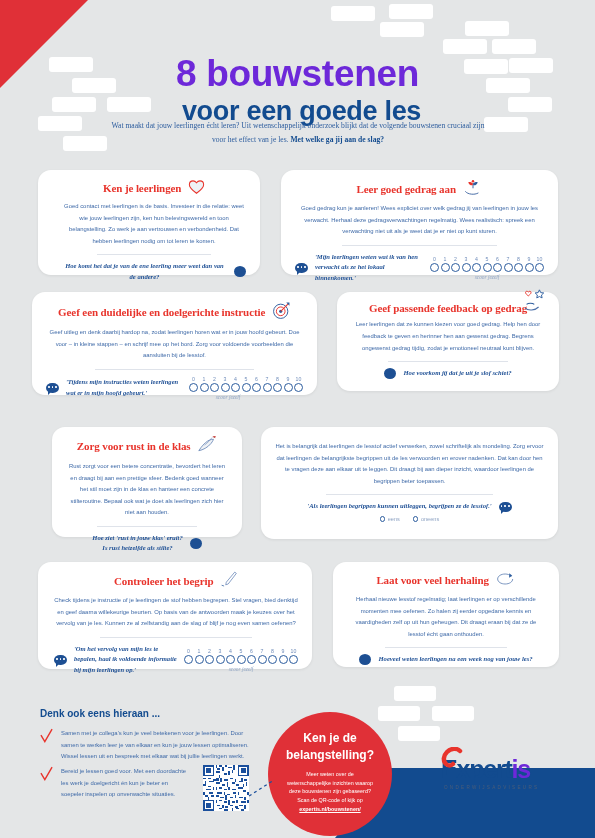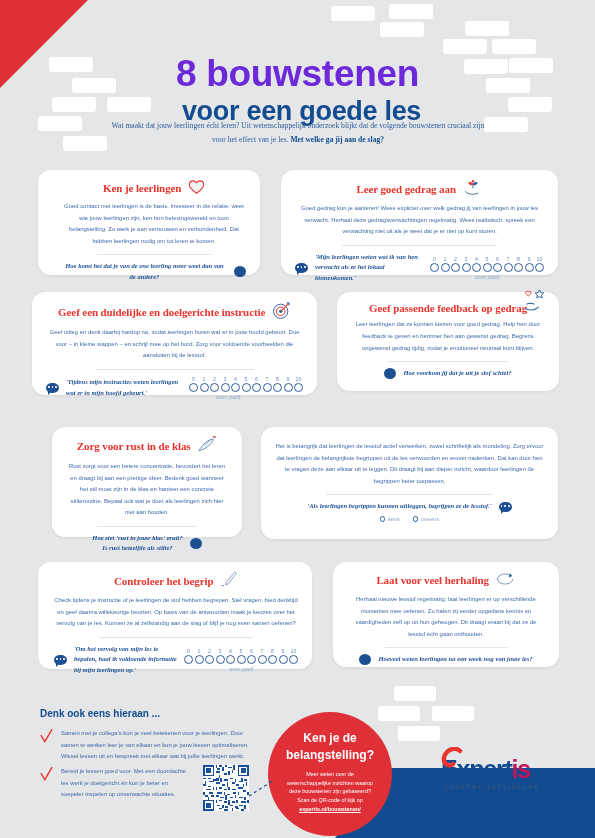--- a/index.html
+++ b/index.html
@@ -172,21 +172,21 @@
     padding-top: 18px;
   }
   .circle-badge h3 { font-size: 12px; line-height: 1.45; font-weight: bold; }
   .circle-badge p { font-size: 5.4px; line-height: 1.62; margin-top: 5px;
                     padding: 0 16px; }
   .circle-badge a { color: #fff; text-decoration: underline; font-weight: bold; }
   .qr { position: absolute; left: 203px; top: 765px; width: 46px; height: 46px; }
   .logo { position: absolute; left: 441px; top: 757px; }
   .logo-text { font-size: 25px; font-weight: bold; color: #124b8f;
                letter-spacing: -1.2px; line-height: 1; }
-  .logo-text .s-red { color: #be185d; }
+  .logo-text .s-red { color: #6d28d9; }
   .logo-sub { font-size: 4.6px; letter-spacing: 2.3px; color: #4a5d7a;
               margin-top: 3px; margin-left: 3px; }
   .logo-swoosh { position: absolute; left: -8px; top: -10px; }
   .dashed { position: absolute; }
 </style>
 </head>
 <body>
 
 <div id="poster">
 

